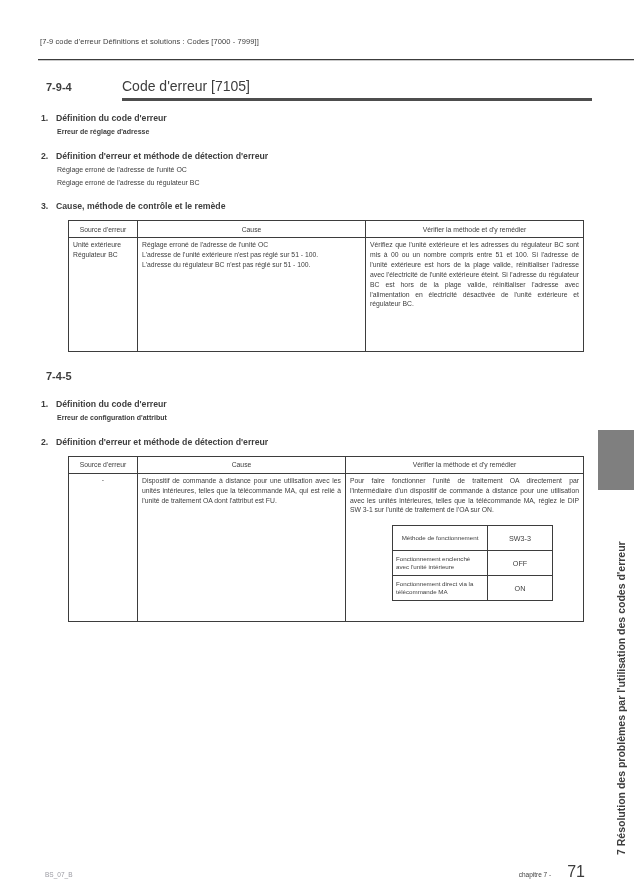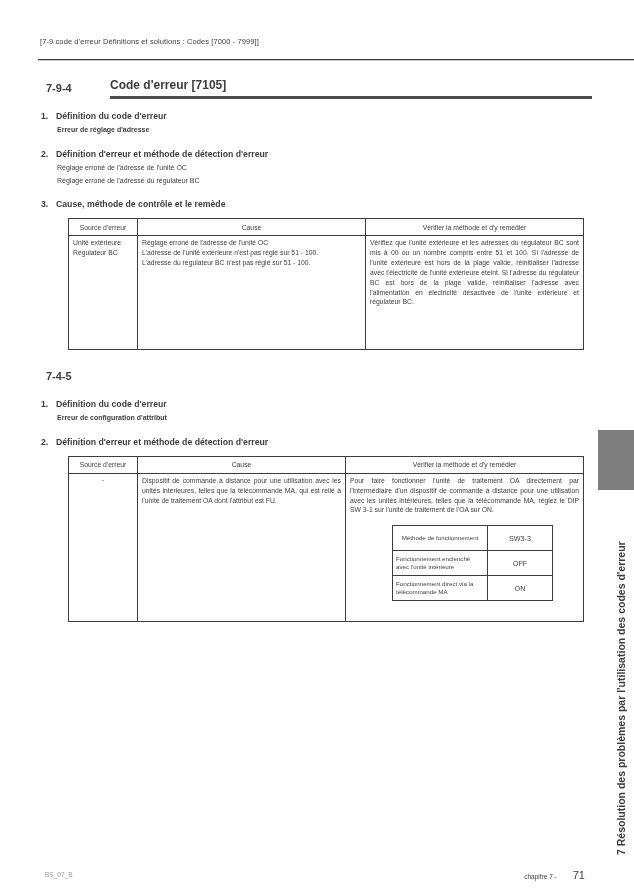--- a/index.html
+++ b/index.html
@@ -21,27 +21,27 @@
   .header-rule {
     position:absolute; top:59px; left:38px; right:0;
     height:2px; background:#3c3c3c; border-bottom:1px solid #c9c9c9;
   }
 
   
   .section { position:absolute; left:40px; width:552px; }
   .section-1 { top:78px; }
   .section-2 { top:370px; }
 
-  .sec-heading { display:flex; align-items:flex-end; }
+  .sec-heading { display:flex; align-items:center;gap:12px; }
   .sec-num {
     width:70px; padding-left:6px; font-size:11px; font-weight:bold;
     padding-bottom:5px;
   }
   .sec-title {
-    flex:1; font-size:12px; font-weight:bold;
+    flex:1; font-size:14px; font-weight:normal;
     border-bottom:3px solid #4d4d4d; padding-bottom:4px;
   }
 
   .item { margin-top:11px; }
   .item-head { display:flex; font-size:8.7px; font-weight:bold; line-height:1.4; }
   .item-num { width:16px; padding-left:1px; }
   .item-lines { padding-left:17px; margin-top:2px; }
   .item-line { font-size:7px; line-height:1.8; }
   .item-line.bold { font-weight:bold; }
 
@@ -95,21 +95,21 @@
   
   .footer-left {
     position:absolute; left:45px; bottom:18px;
     font-size:6.5px; color:#9a9aa2;
   }
   .footer-right {
     position:absolute; right:49px; bottom:15px;
     display:flex; align-items:baseline; color:#3d3d3d;
   }
   .footer-right .chap { font-size:6.5px; }
-  .footer-right .pnum { font-size:11px; margin-left:16px; }
+  .footer-right .pnum { font-size:16px; margin-left:16px; }
 </style>
 </head>
 <body>
 
 <div class="page">
 
   <div class="breadcrumb">[7-9 code d'erreur Définitions et solutions : Codes [7000 - 7999]]</div>
   <div class="header-rule"></div>
 
   <div class="section section-1">

